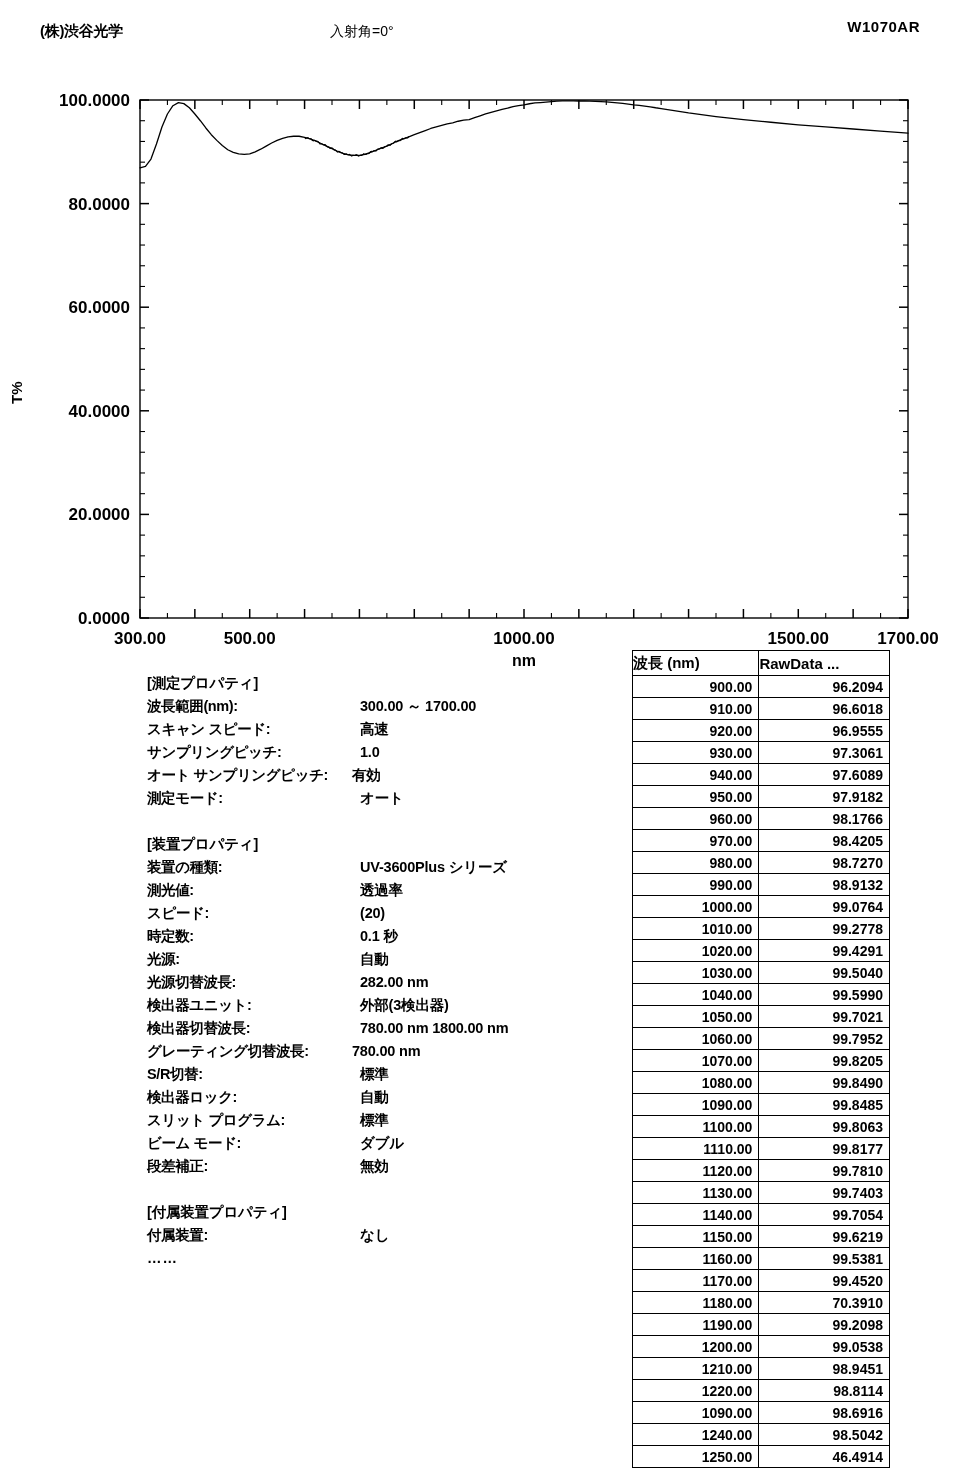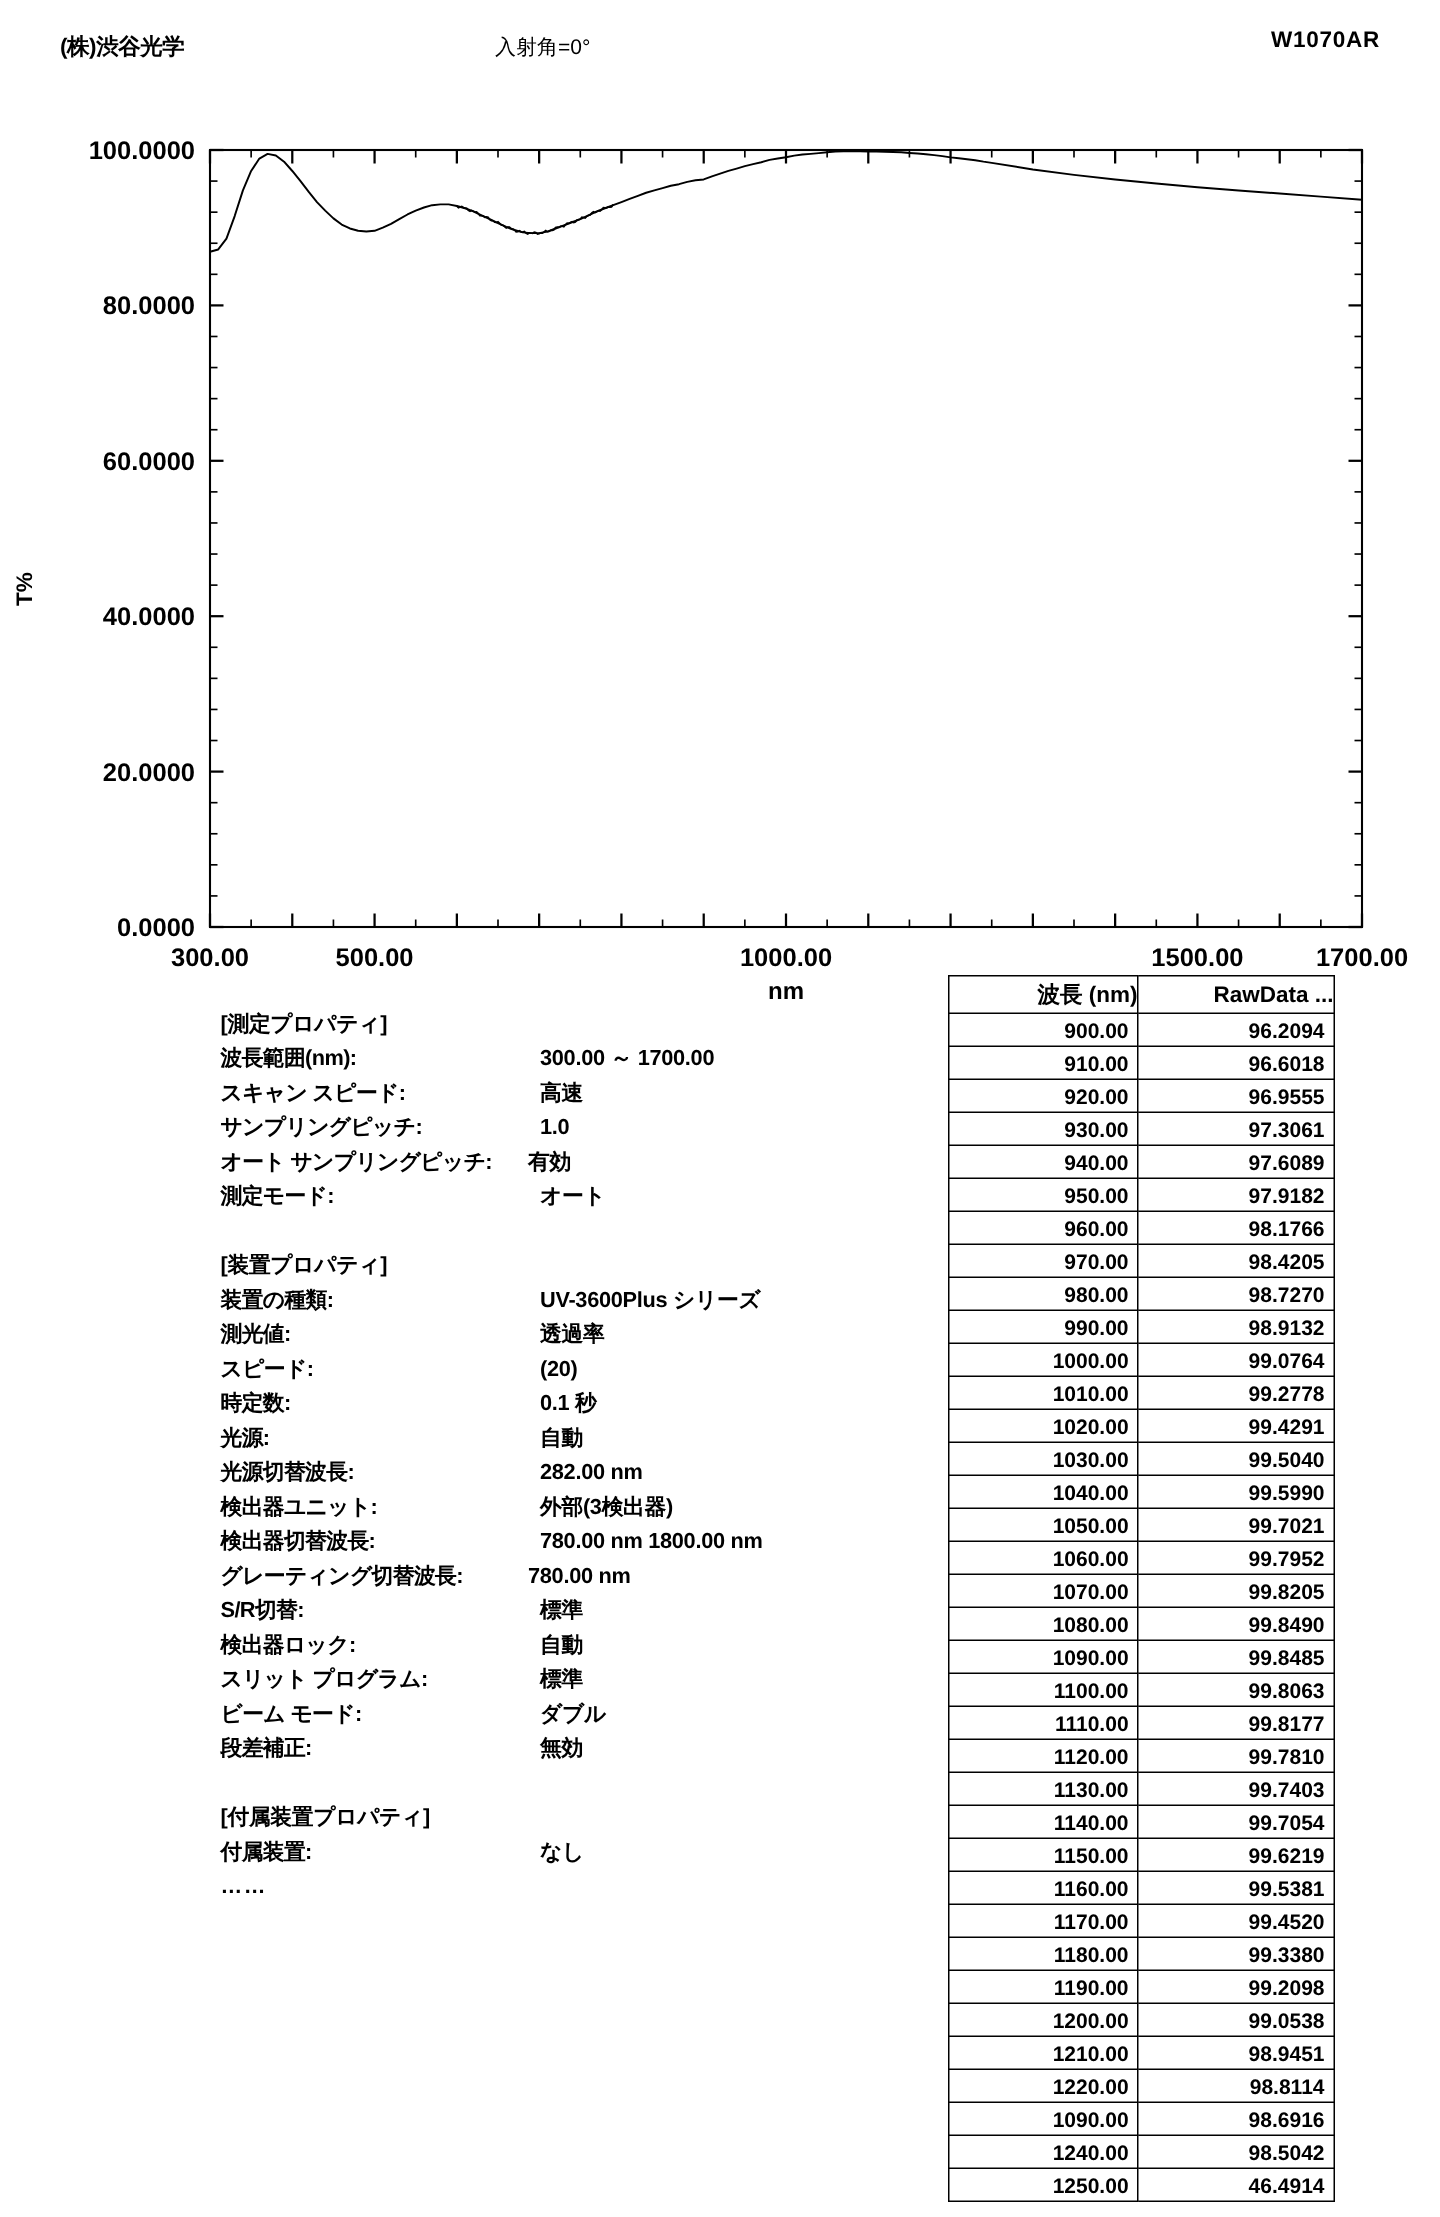--- a/index.html
+++ b/index.html
@@ -47,21 +47,21 @@
     width:258px;
     border-collapse:collapse;
     font-size:14px;font-weight:bold;
   }
   .data-table th,.data-table td{
     border:1px solid #000000;
     height:21px;
     padding:0 6px 0 0;
     font-weight:bold;
   }
-  .data-table th{text-align:right;font-size:15px;padding:0;height:24px;}
+  .data-table th{text-align:left;font-size:15px;padding:0;height:24px;}
   .data-table td{text-align:right;}
   .col-wl{width:126px;}
   .col-raw{width:130px;}
 </style>
 </head>
 <body>
 
 <div class="header">
   <div class="hdr-company">(株)渋谷光学</div>
   <div class="hdr-angle">入射角=0°</div>
@@ -415,21 +415,21 @@
       <tr>
         <td class="col-wl">1160.00</td>
         <td class="col-raw">99.5381</td>
       </tr>
       <tr>
         <td class="col-wl">1170.00</td>
         <td class="col-raw">99.4520</td>
       </tr>
       <tr>
         <td class="col-wl">1180.00</td>
-        <td class="col-raw">99.3380</td>
+        <td class="col-raw">70.3910</td>
       </tr>
       <tr>
         <td class="col-wl">1190.00</td>
         <td class="col-raw">99.2098</td>
       </tr>
       <tr>
         <td class="col-wl">1200.00</td>
         <td class="col-raw">99.0538</td>
       </tr>
       <tr>

